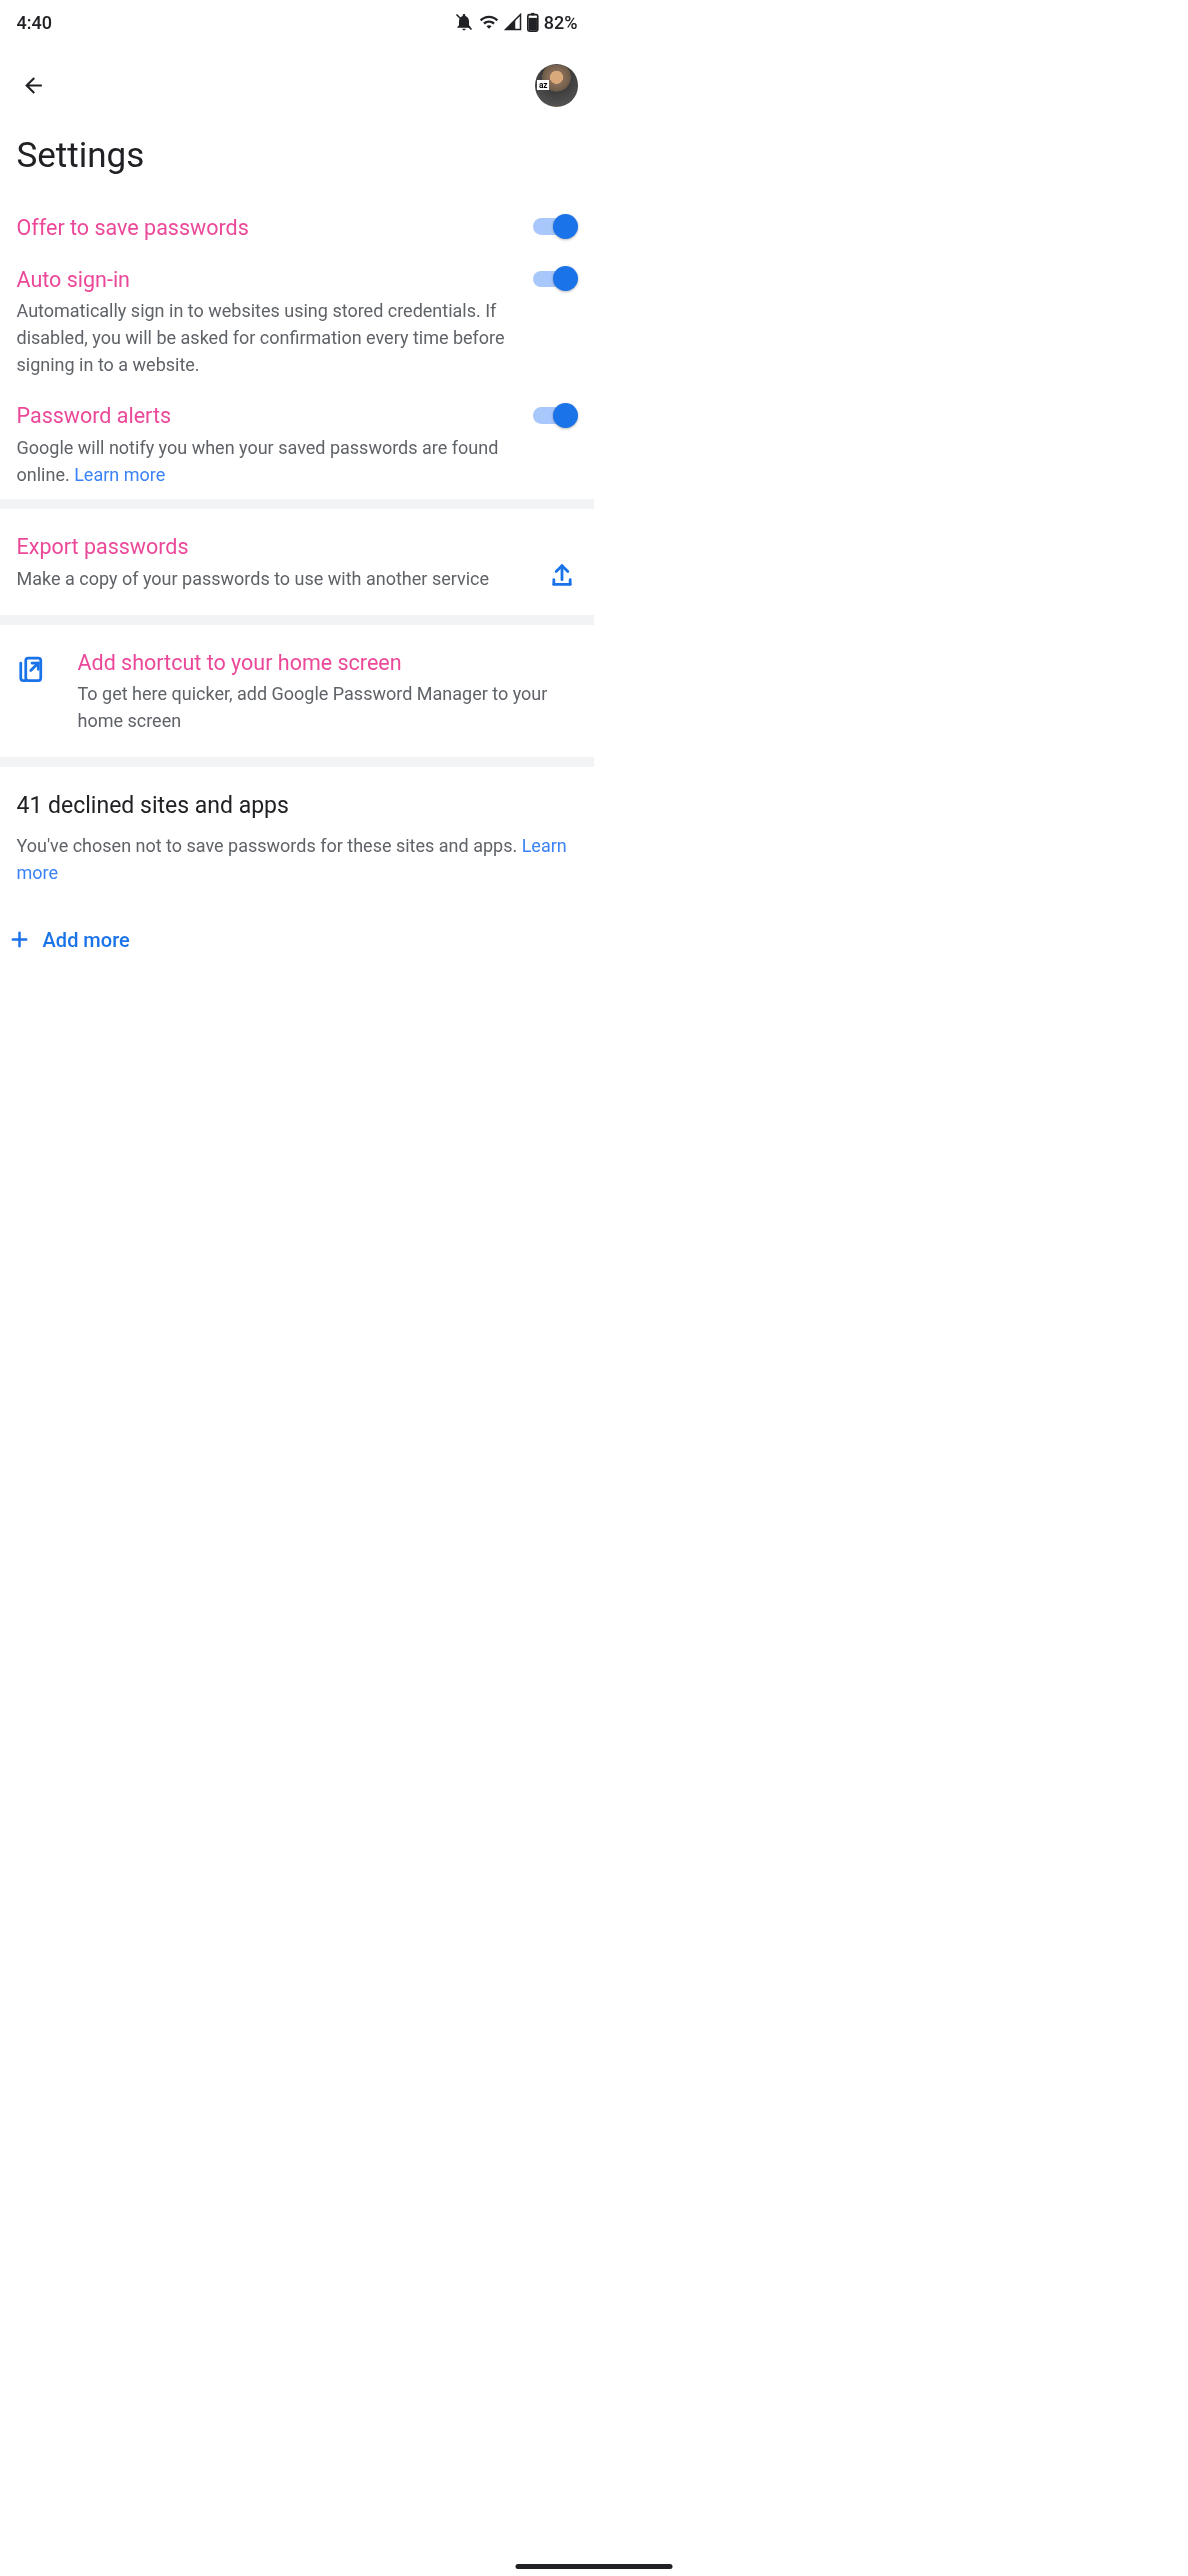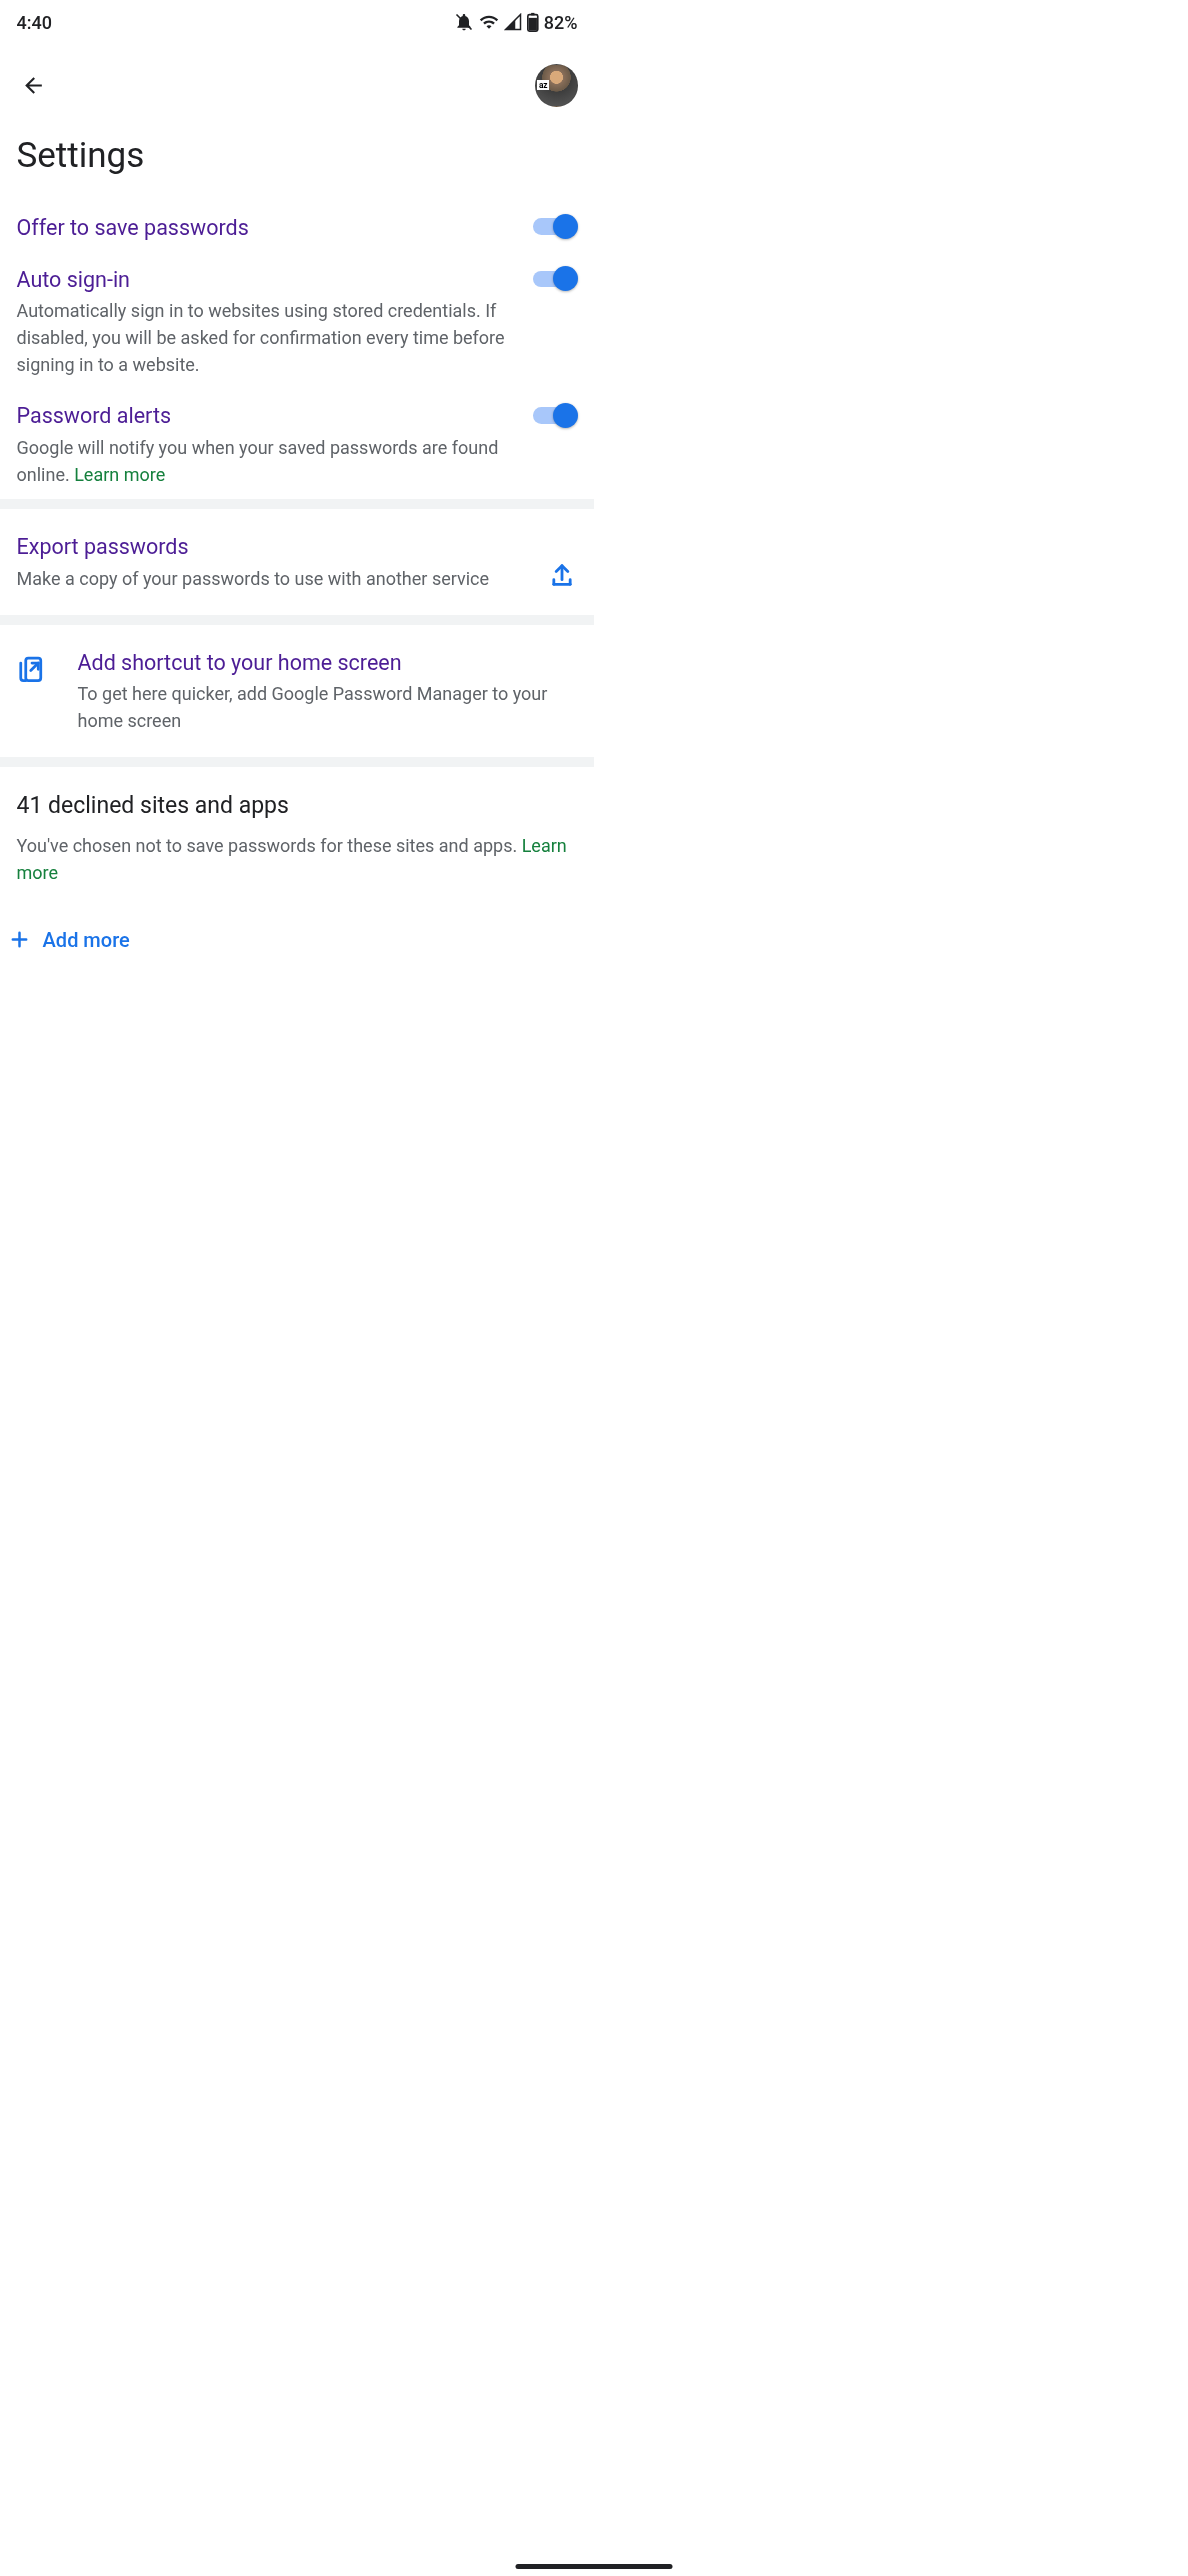--- a/index.html
+++ b/index.html
@@ -60,31 +60,31 @@
   }
   .setting-row {
     display: flex;
     padding: 11.6px 16.5px 11.6px 16.5px;
     gap: 13.2px;
     align-items: flex-start;
   }
   .setting-text { flex: 1; }
   .setting-title {
     font-size: 21.5px;
-    color: #4c1d95;
+    color: #ec4899;
     line-height: 1.35;
   }
   .setting-desc {
     font-size: 18px;
     color: #5f6368;
     line-height: 1.5;
     margin-top: 3.3px;
   }
   .learn-more {
-    color: #15803d;
+    color: #3b82f6;
     margin-top: 32px;
   }
   .toggle {
     position: relative;
     width: 45px; height: 25px;
     flex-shrink: 0;
     margin-top: 1.7px;
   }
   .toggle-track {
     position: absolute;

